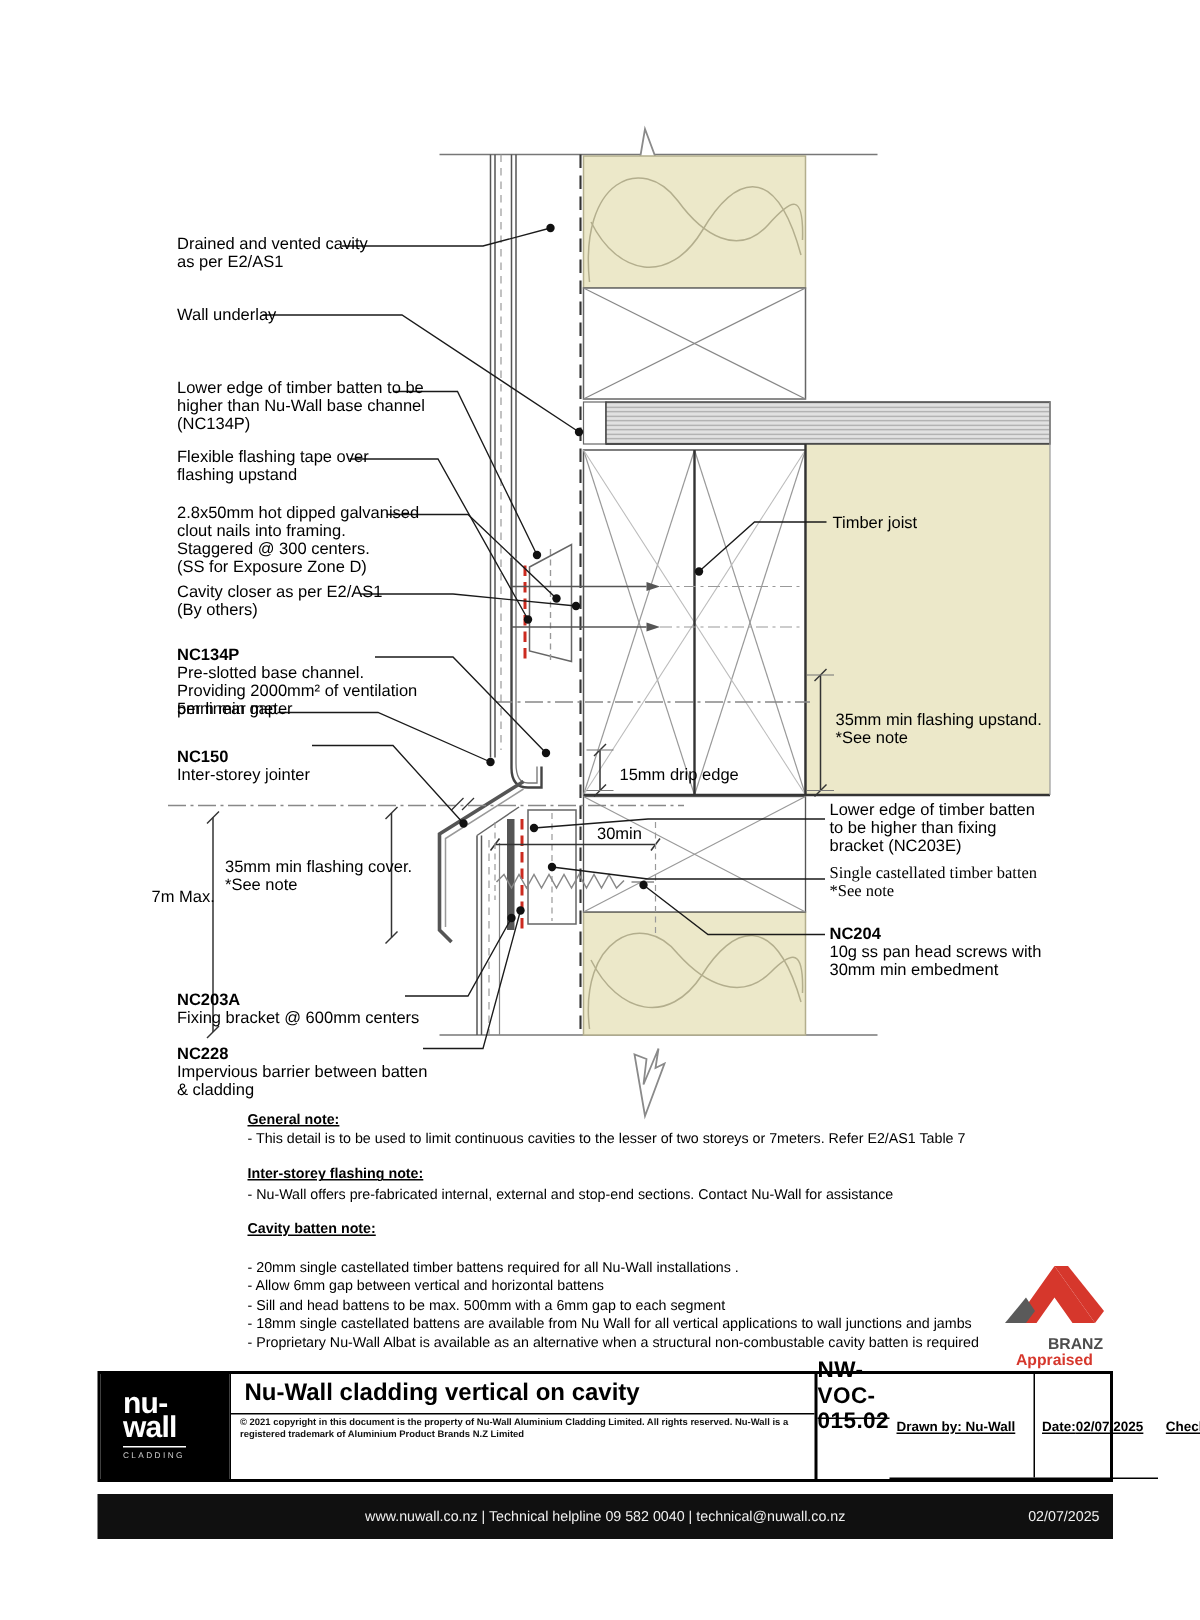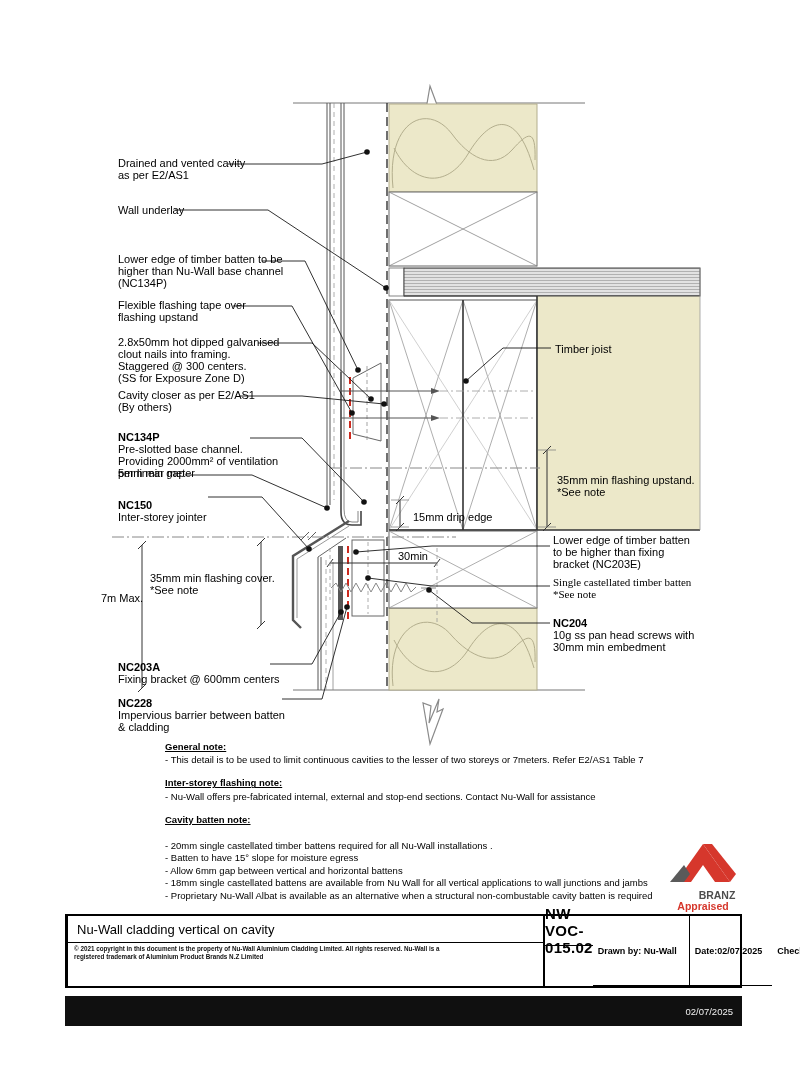--- a/index.html
+++ b/index.html
@@ -25,26 +25,26 @@
   .branz .bname .b1{color:#4d4d4d;margin-left:28px;}
   .branz .bname .b2{color:#d6372c;}
   .branz .bsub{font-size:6.8px;color:#7a7a7a;line-height:9px;}
   
   .tblock{position:absolute;left:65px;top:914px;width:677px;height:74px;border:2px solid #000;display:flex;box-sizing:border-box;background:#fff;}
   .tlogo{width:86px;background:#000;color:#fff;display:flex;flex-direction:column;justify-content:center;padding-left:15px;box-sizing:border-box;}
   .tlogo .l1{font-size:20px;font-weight:bold;line-height:16px;letter-spacing:-.5px;}
   .tlogo .rule{width:42px;border-top:1px solid #fff;margin:4px 0 3px 0;}
   .tlogo .l3{font-size:5.5px;letter-spacing:1.6px;color:#cfcfcf;}
   .tmid{flex:1;display:flex;flex-direction:column;border-left:1px solid #000;box-sizing:border-box;}
-  .tmid .trow1{height:26px;border-bottom:1.5px solid #000;display:flex;align-items:center;padding-left:9px;font-size:13px;font-weight:normal;}
+  .tmid .trow1{height:26px;border-bottom:1.5px solid #000;display:flex;align-items:center;padding-left:9px;font-size:16px;font-weight:bold;}
   .tmid .trow2{height:22px;border-bottom:1.5px solid #000;display:flex;align-items:center;padding-left:9px;font-size:13px;font-weight:bold;}
   .tmid .tcopy{flex:1;font-size:6.3px;font-weight:bold;line-height:7.6px;padding:2px 6px;white-space:pre-line;color:#111;}
   .tright{width:197px;border-left:2px solid #000;display:flex;flex-direction:row;box-sizing:border-box;}
   .tnum{height:29px;border-bottom:1.5px solid #000;display:flex;align-items:center;justify-content:center;font-size:15px;font-weight:bold;letter-spacing:.3px;}
-  .trow{flex:1;display:flex;border-bottom:1.5px solid #000;}
+  .trow{flex:1;display:flex;border-bottom:1.5px solid #000;text-decoration:underline;}
   .trow:last-child{border-bottom:none;}
   .tcell-l{width:97px;border-right:1.5px solid #000;display:flex;align-items:center;padding-left:5px;font-size:9px;font-weight:bold;box-sizing:border-box;white-space:nowrap;}
   .tcell-r{flex:1;display:flex;align-items:center;font-size:9px;font-weight:bold;padding:0 10px 0 5px;justify-content:space-between;box-sizing:border-box;white-space:nowrap;}
   
   .footer{position:absolute;left:65px;top:996px;width:677px;height:30px;background:#101010;color:#f0f0f0;
     display:flex;align-items:center;justify-content:center;font-size:9.5px;}
   .footer .fdate{position:absolute;right:9px;top:0;height:30px;display:flex;align-items:center;}
 </style>
 </head>
 <body>
@@ -302,41 +302,47 @@
   <div class="note-h">General note:</div>
   <div>- This detail is to be used to limit continuous cavities to the lesser of two storeys or 7meters. Refer E2/AS1 Table 7</div>
   <div class="note-gap"></div>
   <div class="note-h">Inter-storey flashing note:</div>
   <div>- Nu-Wall offers pre-fabricated internal, external and stop-end sections. Contact Nu-Wall for assistance</div>
   <div class="note-gap"></div>
   <div class="note-h">Cavity batten note:</div>
   <div class="note-gap2"></div>
   <div class="bullets">
     <div>- 20mm single castellated timber battens required for all Nu-Wall installations .</div>
-    <div>- Batten to have 15° slope for moisture egress</div>
     <div>- Allow 6mm gap between vertical and horizontal battens</div>
+    <div>- Sill and head battens to be max. 500mm with a 6mm gap to each segment</div>
     <div>- 18mm single castellated battens are available from Nu Wall for all vertical applications to wall junctions and jambs</div>
     <div>- Proprietary Nu-Wall Albat is available as an alternative when a structural non-combustable cavity batten is required</div>
   </div>
 </div>
 
 <div class="branz">
   <svg width="114" height="46" viewBox="0 0 114 46">
     <polygon points="30,42 57,4 84,42 69,42 57,25 45,42" fill="#d6372c"></polygon>
     <polygon points="24,42 38,25 44,34 38,42" fill="#5a5a5a"></polygon>
     <polygon points="57,4 84,42 90,34 66,4" fill="#d6372c"></polygon>
   </svg>
   <div class="bname">
     <span class="b1">BRANZ</span>
     <span class="b2">Appraised</span>
   </div>
   <div class="bsub">Appraisal No. 870</div>
 </div>
 
 <div class="tblock">
+  <div class="tlogo">
+    <div class="l1">nu-</div>
+    <div class="l1">wall</div>
+    <div class="rule"></div>
+    <div class="l3">CLADDING</div>
+  </div>
   <div class="tmid">
     <div class="trow1">Nu-Wall cladding vertical on cavity</div>
     <div class="tcopy">© 2021 copyright in this document is the property of Nu-Wall Aluminium Cladding Limited.  All rights reserved.  Nu-Wall is a
 registered trademark of Aluminium Product Brands N.Z Limited</div>
   </div>
   <div class="tright">
     <div class="tnum">NW-VOC-015.02</div>
     <div class="trow">
       <div class="tcell-l">Drawn by: Nu-Wall</div>
       <div class="tcell-r">
@@ -348,14 +354,15 @@
       <div class="tcell-l">Checked by: RL, GT</div>
       <div class="tcell-r">
         <span>Scale:</span>
         <span>1:2 @ A4</span>
       </div>
     </div>
   </div>
 </div>
 
 <div class="footer">
+  <span>www.nuwall.co.nz  |  Technical helpline 09 582 0040  |  technical@nuwall.co.nz</span>
   <span class="fdate">02/07/2025</span>
 </div>
 
 </body></html>

